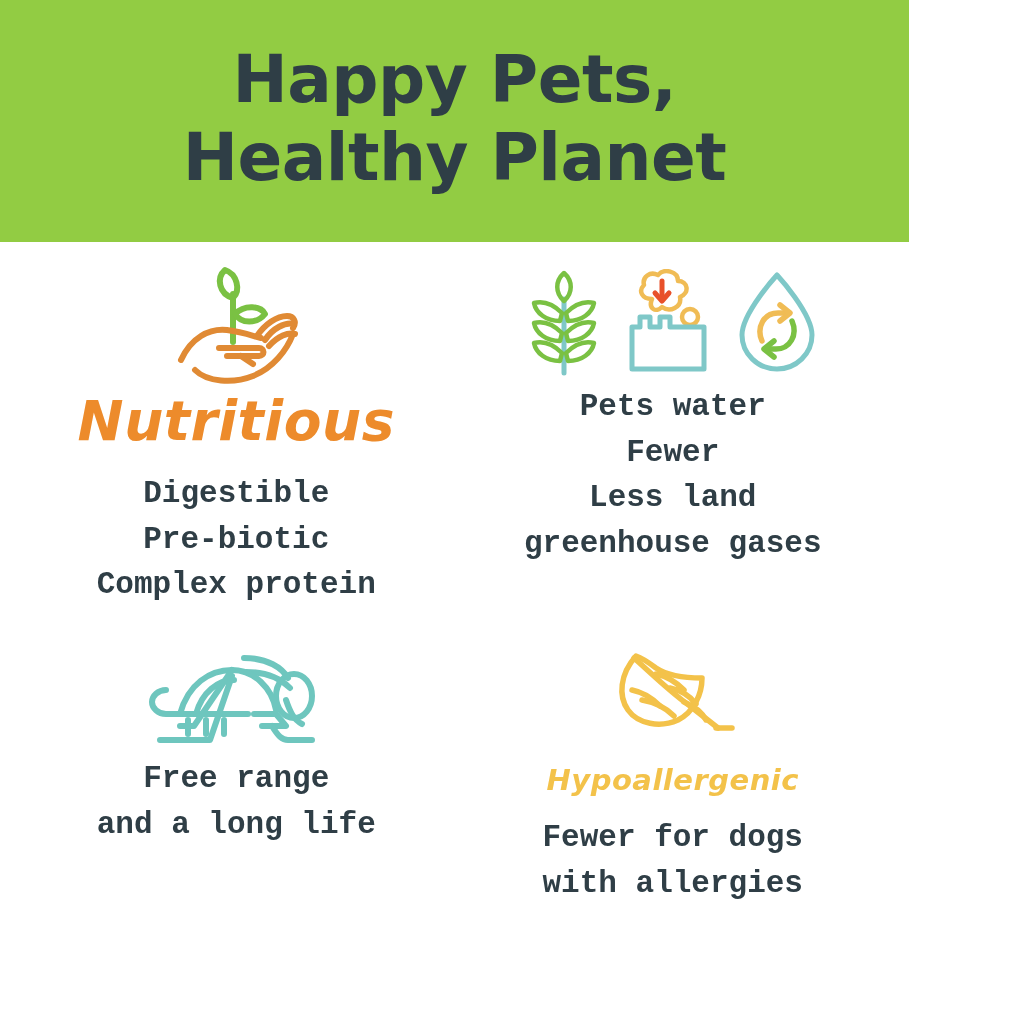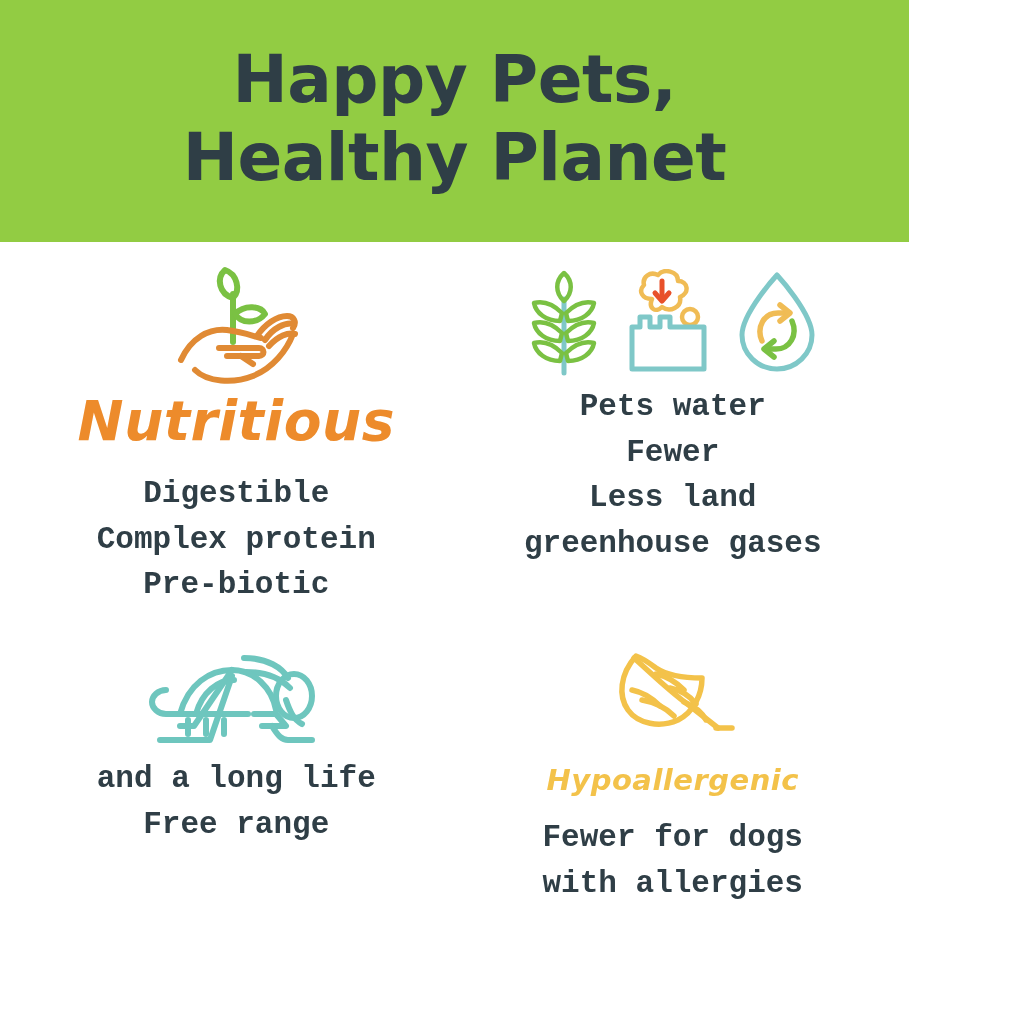--- a/index.html
+++ b/index.html
@@ -125,22 +125,22 @@
             <path d="M104 76 C112 64 124 58 133 60"></path>
             <path d="M108 82 C117 72 127 68 134 70"></path>
             <path d="M58 84 L98 84 C104 84 104 92 98 92 L66 92"></path>
             <path d="M80 92 L92 100"></path>
           </g>
         </svg>
       </div>
       <div class="feature-heading" style="color:#ed8b2b">Nutritious</div>
       <div class="feature-lines">
         <span class="line">Digestible</span>
+        <span class="line">Pre-biotic</span>
         <span class="line">Complex protein</span>
-        <span class="line">Pre-biotic</span>
       </div>
     </div>
 
     <div class="feature">
       <div class="feature-icon row3">
 
         <svg width="80" height="110" viewBox="0 0 80 110">
           <path d="M40 104 L40 30" fill="none" stroke="#7fc8c8" stroke-width="5" stroke-linecap="round"></path>
           <g fill="none" stroke="#7ac143" stroke-width="4.5" stroke-linecap="round" stroke-linejoin="round">
             <path d="M40 32 C31 24 31 12 40 4 C49 12 49 24 40 32 Z"></path>
@@ -195,22 +195,22 @@
             <path d="M96 26 L58 82 L44 82"></path>
             <path d="M96 32 L74 96 L24 96"></path>
             <path d="M52 76 L52 90 M70 76 L70 90 M88 76 L88 90"></path>
             <path d="M118 70 L140 70 L150 82 L126 82"></path>
             <path d="M136 82 C142 92 146 96 152 96 L176 96"></path>
             <path d="M150 56 C154 68 158 76 166 80"></path>
           </g>
         </svg>
       </div>
       <div class="feature-lines">
+        <span class="line">Free range</span>
         <span class="line">and a long life</span>
-        <span class="line">Free range</span>
       </div>
     </div>
 
     <div class="feature row-2">
       <div class="feature-icon">
         <svg width="150" height="112" viewBox="0 0 150 112">
           <g fill="none" stroke="#f3c24a" stroke-width="5.5" stroke-linecap="round" stroke-linejoin="round">
             <path d="M38 12 C22 30 20 52 30 66 C40 80 62 84 80 76 C96 68 104 50 104 34 C88 34 70 32 58 24 C50 18 44 14 38 12 Z"></path>
             <path d="M36 14 C54 30 72 48 92 62 L120 84"></path>
             <path d="M118 84 L134 84"></path>

